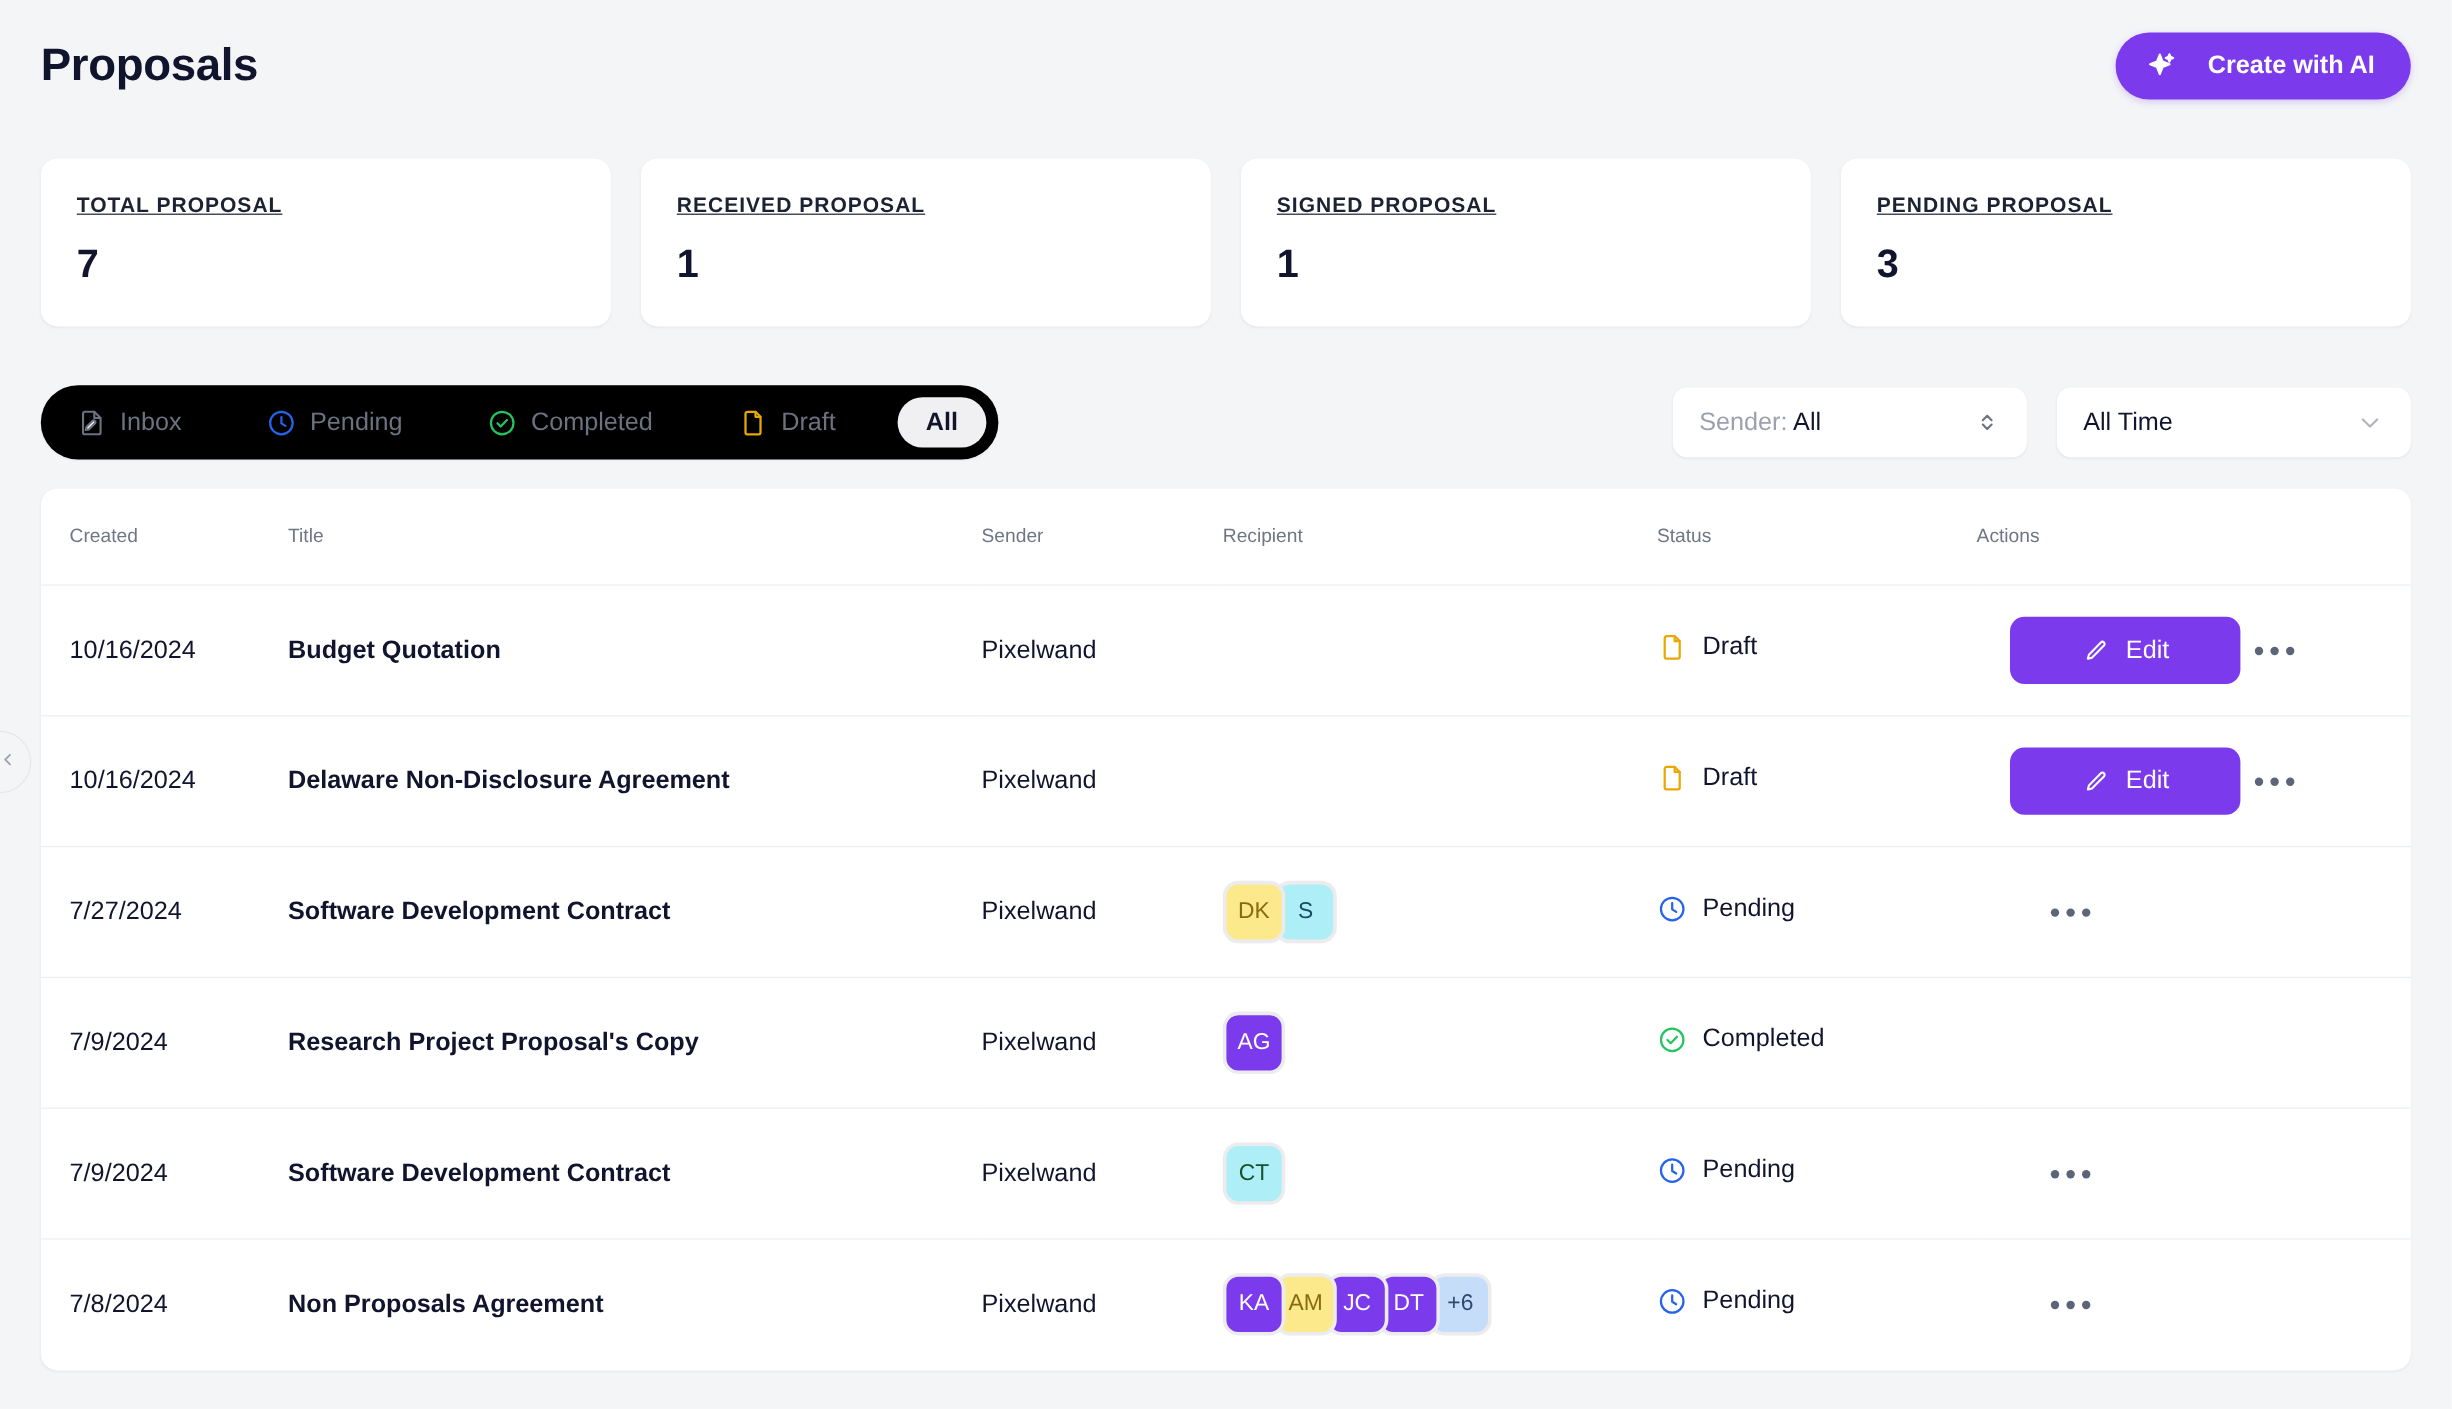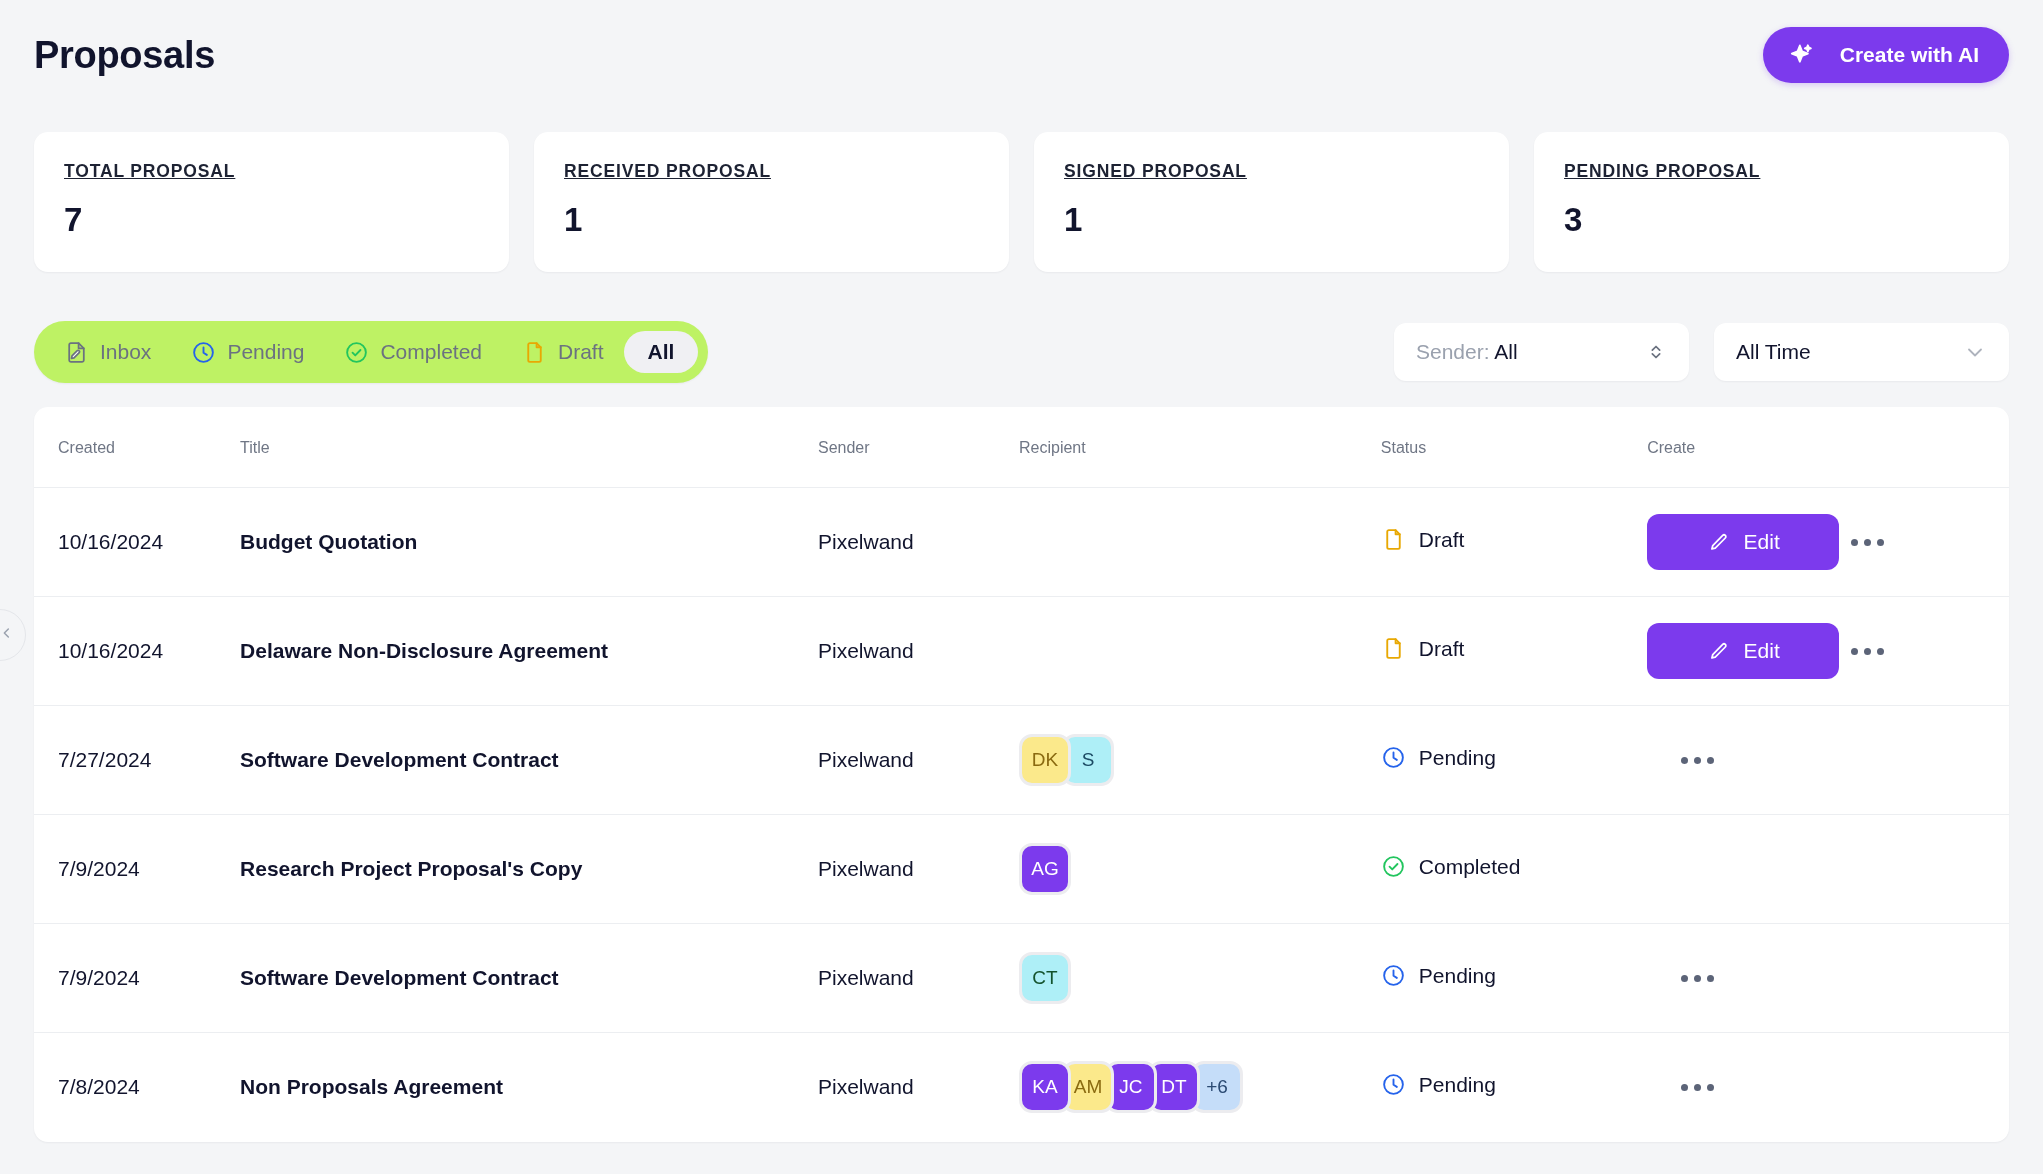--- a/index.html
+++ b/index.html
@@ -41,23 +41,24 @@
   }
   .stat-value { font-size: 33px; font-weight: 700; color: #11142d; margin-top: 19px; }
 
   
   .toolbar {
     display: flex; align-items: center; justify-content: space-between;
     margin-top: 49px;
   }
   .tabs {
     display: inline-flex; align-items: center;
-    background: #bef264; border-radius: 999px;
+    background: #000000; border-radius: 999px;
     padding: 8px 10px; height: 62px;
     box-shadow: 0 1px 2px rgba(16,24,40,.05);
+    gap: 31px;
   }
   .tab {
     display: inline-flex; align-items: center; gap: 11px;
     padding: 9px 20px; border-radius: 999px; cursor: pointer;
     font-size: 21px; color: #6b7280; font-weight: 400; white-space: nowrap;
   }
   .tab.active { background: #f0f0f3; color: #11142d; font-weight: 700; padding: 9px 24px; }
   .tab svg { display:block; flex: none; }
 
   .filters { display: flex; align-items: center; gap: 25px; justify-content: center; }
@@ -105,21 +106,21 @@
   .avatars { display: inline-flex; align-items: center; }
   .avatar {
     width: 52px; height: 52px; border-radius: 13px;
     display: flex; align-items: center; justify-content: center;
     font-size: 19px; font-weight: 500; border: 3px solid #ececef;
     margin-right: -9px; position: relative;
   }
   .avatar:last-child { margin-right: 0; }
 
   
-  .actions-cell { display: flex; align-items: center; gap: 0; }
+  .actions-cell { display: flex; align-items: center; gap: 0; margin-left: 28px; }
   .edit-btn {
     display: inline-flex; align-items: center; justify-content: center; gap: 14px;
     background: #7c3aed; color: #fff; border: none; border-radius: 12px;
     width: 192px; height: 56px; font-size: 21px; font-weight: 500; cursor: pointer;
     font-family: "Liberation Sans", sans-serif;
   }
   .edit-btn svg { display:block; }
   .more-btn {
     background: none; border: none; cursor: pointer;
     display: inline-flex; align-items: center; gap: 6px;
@@ -247,21 +248,21 @@
 
   <div class="table-card">
     <table>
       <thead>
         <tr>
           <th class="col-created">Created</th>
           <th class="col-title">Title</th>
           <th class="col-sender">Sender</th>
           <th class="col-recip">Recipient</th>
           <th class="col-status">Status</th>
-          <th class="col-actions">Create</th>
+          <th class="col-actions">Actions</th>
         </tr>
       </thead>
       <tbody>
           <tr>
             <td class="c-created">10/16/2024</td>
             <td><span class="t-title">Budget Quotation</span></td>
             <td>Pixelwand</td>
             <td></td>
             <td><span class="status">
                 <span>

